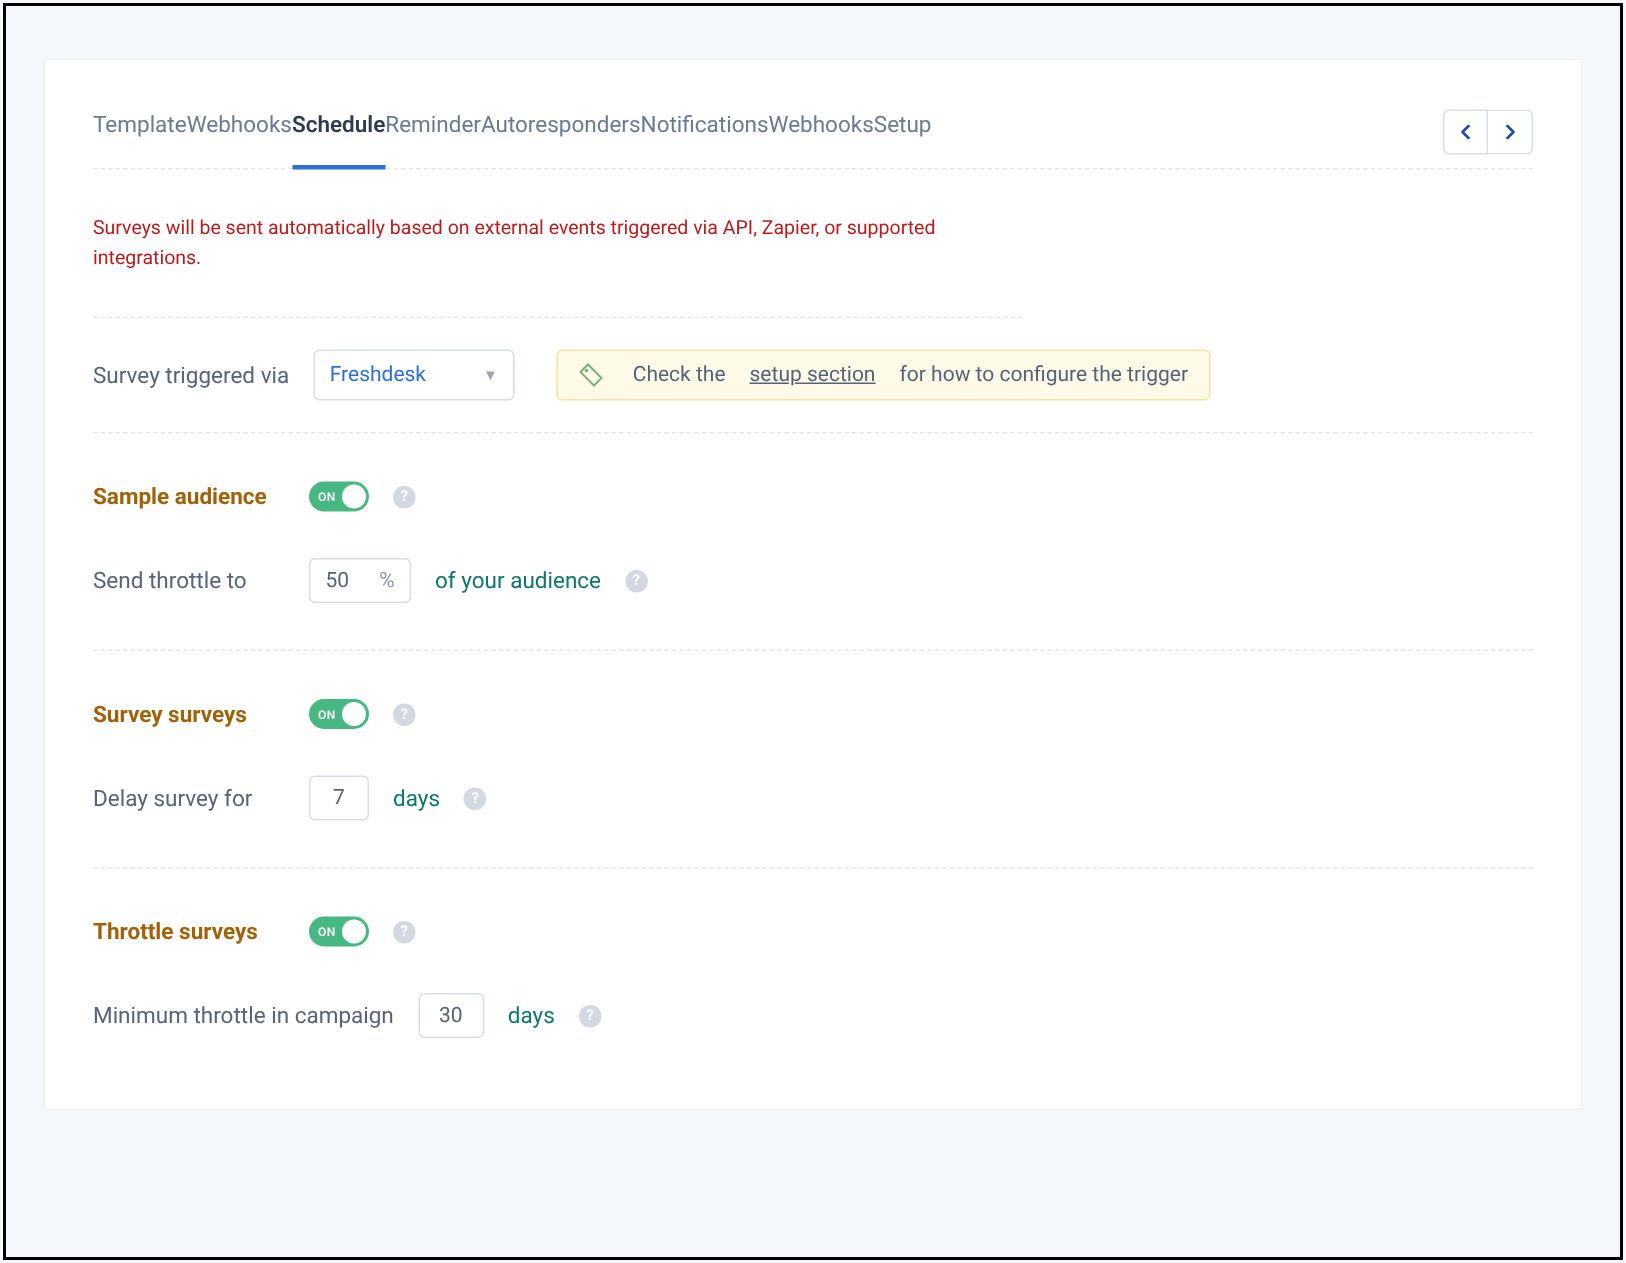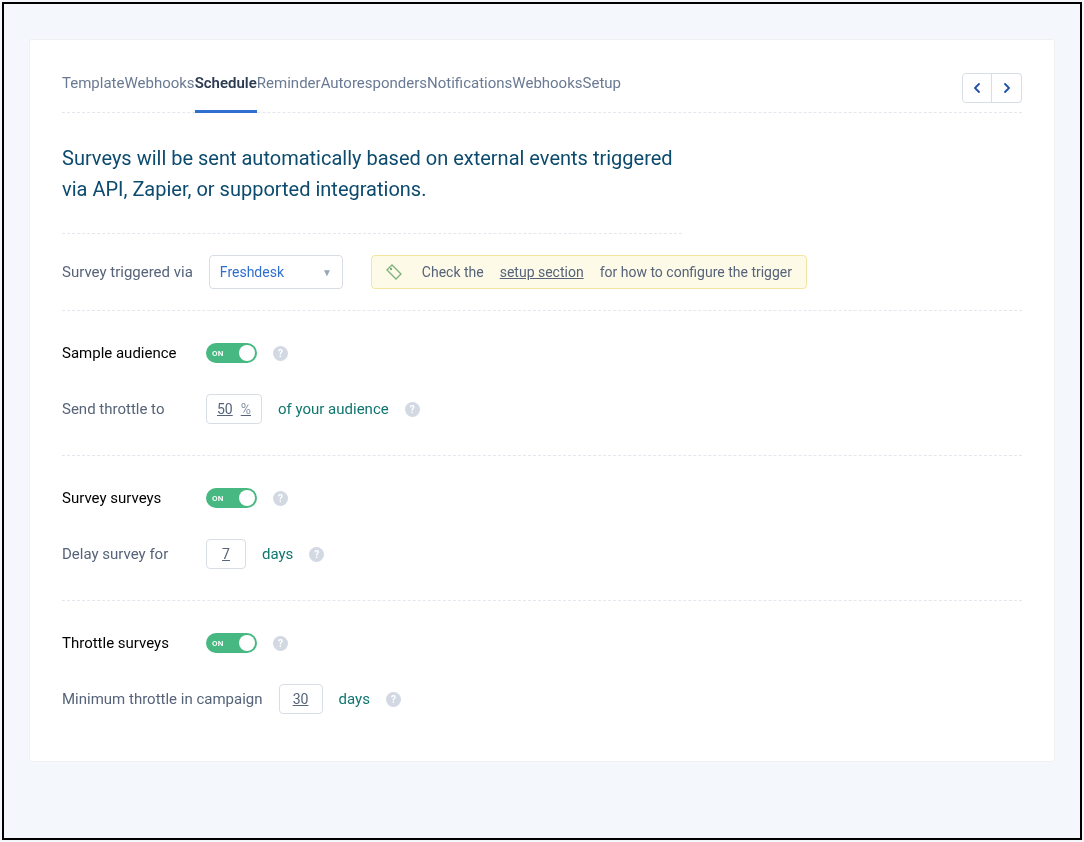--- a/index.html
+++ b/index.html
@@ -55,22 +55,22 @@
       display: flex;
       align-items: center;
       justify-content: center;
       font-size: 12px;
       color: #1f4fa8;
       cursor: pointer;
     }
     .nav-btn:first-child { border-radius: 4px 0 0 4px; }
     .nav-btn:last-child { border-radius: 0 4px 4px 0; border-left: none; }
     .intro {
-      color: #0c4a6e;
-      font-size: 20px;
+      color: #b91c1c;
+      font-size: 13px;
       line-height: 1.55;
       padding: 30px 0 28px 0;
       border-bottom: 1px dashed #e3e7ed;
       max-width: 620px;
     }
     .section {
       padding: 24px 0 28px 0;
       border-bottom: 1px dashed #e3e7ed;
     }
     .section:last-child { border-bottom: none; padding-bottom: 10px;}
@@ -79,21 +79,21 @@
       align-items: center;
       gap: 16px;
       min-height: 36px;
     }
     .row + .row { margin-top: 20px; }
     .label {
       color: #566379;
       font-size: 15px;
       min-width: 128px;
     }
-    .label.bold { color: #000000; font-weight: 400; }
+    .label.bold { color: #a16207; font-weight: 700; }
     .label.wide { min-width: 192px; }
     .select {
       display: flex;
       align-items: center;
       justify-content: space-between;
       width: 134px;
       height: 34px;
       border: 1px solid #d8dde6;
       border-radius: 4px;
       padding: 12px 10px;
@@ -121,21 +121,21 @@
       color: #566379;
       text-decoration: underline;
       cursor: pointer;
     }
     .hint-icon {
       color: #7db07a;
       display: flex;
     }
     .toggle {
       position: relative;
-      width: 51px;
+      width: 40px;
       height: 20px;
       background: #47b881;
       border-radius: 10px;
       cursor: pointer;
       display: flex;
       align-items: center;
     }
     .toggle .on-label {
       color: #fff;
       font-size: 8px;
@@ -163,30 +163,29 @@
       display: flex;
       align-items: center;
       justify-content: center;
       cursor: help;
       font-weight: 700;
     }
     .num-input {
       display: flex;
       align-items: center;
       justify-content: center;
-      gap: 8px;
+      gap: 20px;
       height: 30px;
       border: 1px solid #d8dde6;
       border-radius: 4px;
       padding: 0 10px;
       color: #566379;
       font-size: 14px;
       background: #fff;
       min-width: 48px;
-      text-decoration: underline;
     }
     .num-input .unit { color: #8a94a6; }
     .suffix {
       color: #0f766e;
       font-size: 15px;
     }
   </style>
 </head>
 <body>
 

